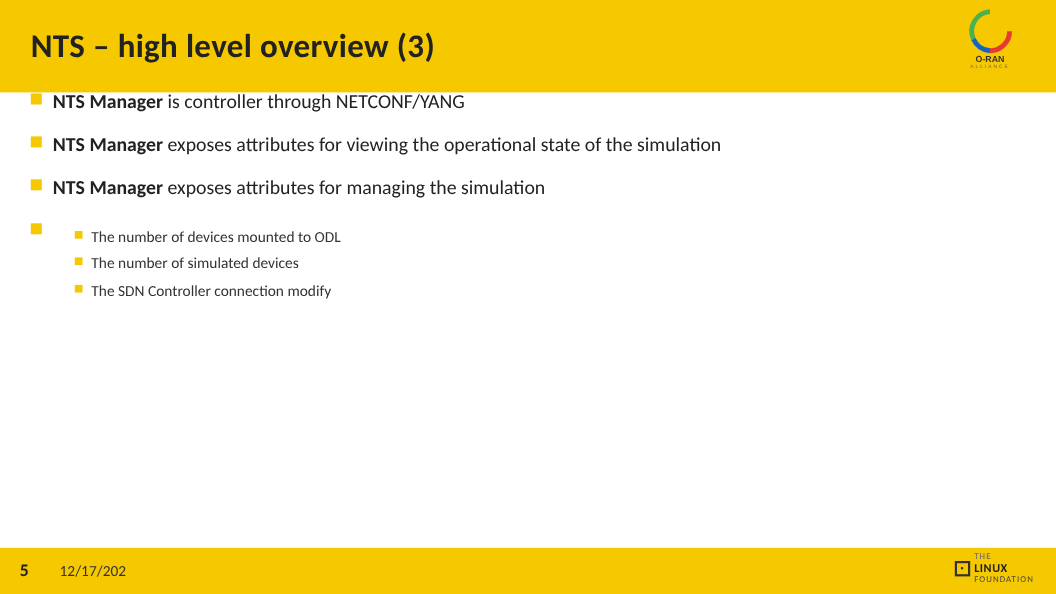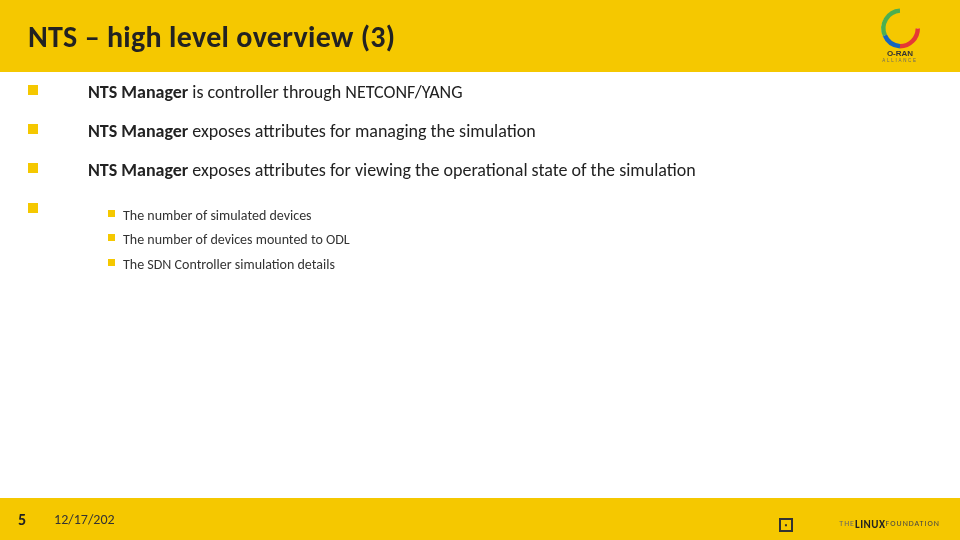--- a/index.html
+++ b/index.html
@@ -11,21 +11,21 @@
       overflow: hidden;
       position: relative;
     }
 
     
     .top-bar {
       position: absolute;
       top: 0;
       left: 0;
       width: 100%;
-      height: 72px;
+      height: 84px;
       background: #F5C800;
       display: flex;
       align-items: center;
       padding: 0 28px;
     }
 
     .title-text {
       font-size: 30px;
       font-weight: 700;
       color: #222222;
@@ -57,21 +57,20 @@
       bottom: 50px;
     }
 
     .bullet-item {
       display: flex;
       align-items: flex-start;
       margin-bottom: 14px;
       font-size: 18px;
       color: #222222;
       line-height: 1.4;
-      gap: 40px;
     }
 
     .bullet-marker {
       display: inline-block;
       width: 10px;
       height: 10px;
       background: #F5C800;
       min-width: 10px;
       min-height: 10px;
       margin-top: 5px;
@@ -183,63 +182,63 @@
     <span class="bullet-text">
       <span class="bold-nts">NTS Manager</span>
       <span> is controller through NETCONF/YANG</span>
     </span>
   </div>
 
   <div class="bullet-item">
     <span class="bullet-marker"></span>
     <span class="bullet-text">
       <span class="bold-nts">NTS Manager</span>
+      <span> exposes attributes for viewing the operational state of the simulation</span>
+    </span>
+  </div>
+
+  <div class="bullet-item">
+    <span class="bullet-marker"></span>
+    <span class="bullet-text">
+      <span class="bold-nts">NTS Manager</span>
       <span> exposes attributes for managing the simulation</span>
     </span>
   </div>
 
   <div class="bullet-item">
     <span class="bullet-marker"></span>
-    <span class="bullet-text">
-      <span class="bold-nts">NTS Manager</span>
-      <span> exposes attributes for viewing the operational state of the simulation</span>
-    </span>
-  </div>
-
-  <div class="bullet-item">
-    <span class="bullet-marker"></span>
     <div>
       <div class="sub-bullet-list">
+        <div class="sub-bullet-item">
+          <span class="sub-bullet-marker"></span>
+          <span>The number of devices mounted to ODL</span>
+        </div>
         <div class="sub-bullet-item">
           <span class="sub-bullet-marker"></span>
           <span>The number of simulated devices</span>
         </div>
         <div class="sub-bullet-item">
           <span class="sub-bullet-marker"></span>
-          <span>The number of devices mounted to ODL</span>
-        </div>
-        <div class="sub-bullet-item">
-          <span class="sub-bullet-marker"></span>
-          <span>The SDN Controller simulation details</span>
+          <span>The SDN Controller connection modify</span>
         </div>
       </div>
     </div>
   </div>
 
 </div>
 
 <div class="bottom-bar">
   <span class="page-num">5</span>
   <span class="date-text">12/17/202</span>
 
   <div class="linux-logo">
     <div style="display:flex; align-items:center; gap:4px;">
       <div style="width:14px; height:14px; border:2px solid #333; display:flex; align-items:center; justify-content:center;">
         <span style="font-size:8px; color:#333;">▪</span>
       </div>
-      <div style="display:flex; flex-direction:row; line-height:1.1;margin-left:42px;">
+      <div style="display:flex; flex-direction:column; line-height:1.1;">
         <span style="font-size:8px; color:#666; letter-spacing:1px;">THE</span>
         <span style="font-size:11px; font-weight:900; color:#222; letter-spacing:0.5px;">LINUX</span>
         <span style="font-size:8px; color:#444; letter-spacing:1px;">FOUNDATION</span>
       </div>
     </div>
   </div>
 </div>
 
 </body></html>

